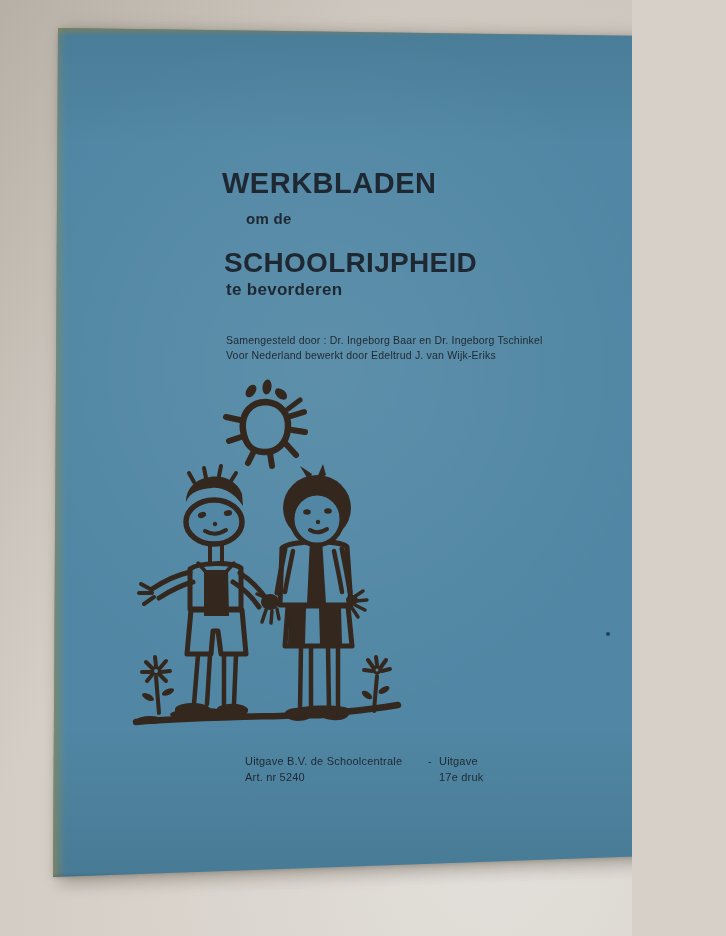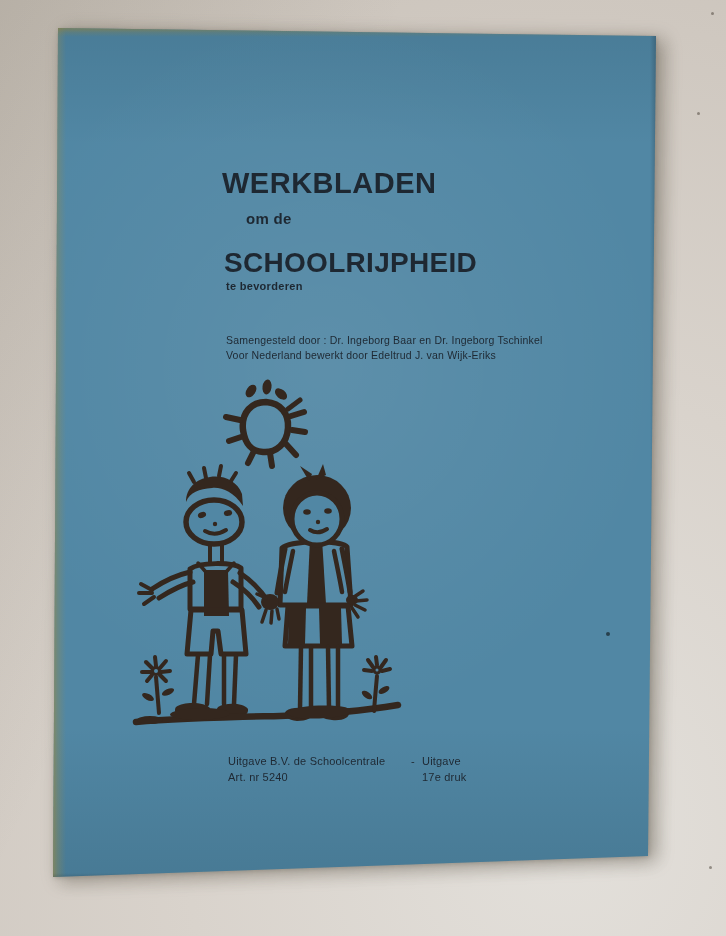--- a/index.html
+++ b/index.html
@@ -10,21 +10,21 @@
     --surface-hi:#e3e0db;
     --surface-lo:#c8c1b8;
   }
   html,body{margin:0;padding:0;}
   body{
     width:726px;height:936px;overflow:hidden;
     font-family:"Liberation Sans","DejaVu Sans",sans-serif;
     background:#d6d0c9;
   }
   .photo{
-    position:relative;width:726px;height:936px;overflow:hidden;
+    position:relative;width:632px;height:936px;overflow:hidden;
     background:
       linear-gradient(115deg, rgba(95,88,74,0.16), rgba(95,88,74,0) 35%),
       radial-gradient(125% 110% at 78% 88%, var(--surface-hi) 0%, #d9d3cc 42%, #cfc8c0 78%, var(--surface-lo) 100%);
   }
   .speck{position:absolute;width:3px;height:3px;border-radius:50%;background:rgba(70,62,52,0.5);}
   .book-wrap{
     position:absolute;left:50px;top:26px;width:608px;height:854px;
     filter:drop-shadow(7px 4px 9px rgba(95,88,76,0.45)) drop-shadow(1px 1px 2px rgba(95,88,76,0.35));
   }
   .book{
@@ -43,24 +43,24 @@
     background:linear-gradient(270deg, rgba(35,50,60,0.40), rgba(35,50,60,0));}
   .edge-bottom{position:absolute;left:0;right:0;bottom:0;height:7px;
     background:linear-gradient(0deg, rgba(35,50,60,0.35), rgba(35,50,60,0));}
   .cover-speck{position:absolute;left:556px;top:606px;width:4px;height:4px;border-radius:50%;background:rgba(25,40,48,0.75);}
 
   .t{position:absolute;color:var(--text);white-space:nowrap;}
   .title-big{font-weight:700;font-size:29px;letter-spacing:0.5px;line-height:1;}
   .t1{left:172px;top:143px;}
   .t2{left:176px;top:184px;font-weight:700;font-size:15px;letter-spacing:0.3px;margin-left:20px;}
   .t3{left:174px;top:223px;font-size:28px;letter-spacing:0.3px;}
-  .t4{left:176px;top:254px;font-weight:700;font-size:11px;letter-spacing:0.3px;}
+  .t4{left:176px;top:254px;font-weight:700;font-size:17px;letter-spacing:0.3px;}
   .credits{left:176px;top:307px;font-size:10.5px;line-height:14.5px;letter-spacing:0.2px;font-weight:400;}
   .illustration{position:absolute;left:70px;top:352px;width:290px;height:368px;color:var(--ink);}
-  .imprint{left:178px;top:727px;font-size:11px;line-height:16px;letter-spacing:0.2px;display:flex;}
+  .imprint{left:195px;top:727px;font-size:11px;line-height:16px;letter-spacing:0.2px;display:flex;}
   .imprint .col-left{width:176px;}
   .imprint .col-dash{width:18px;text-align:center;}
   .imprint .col-right{width:70px;}
 </style>
 </head>
 <body>
 
 <div class="photo">
   <div class="speck" style="left:711px;top:12px"></div>
   <div class="speck" style="left:697px;top:112px"></div>

